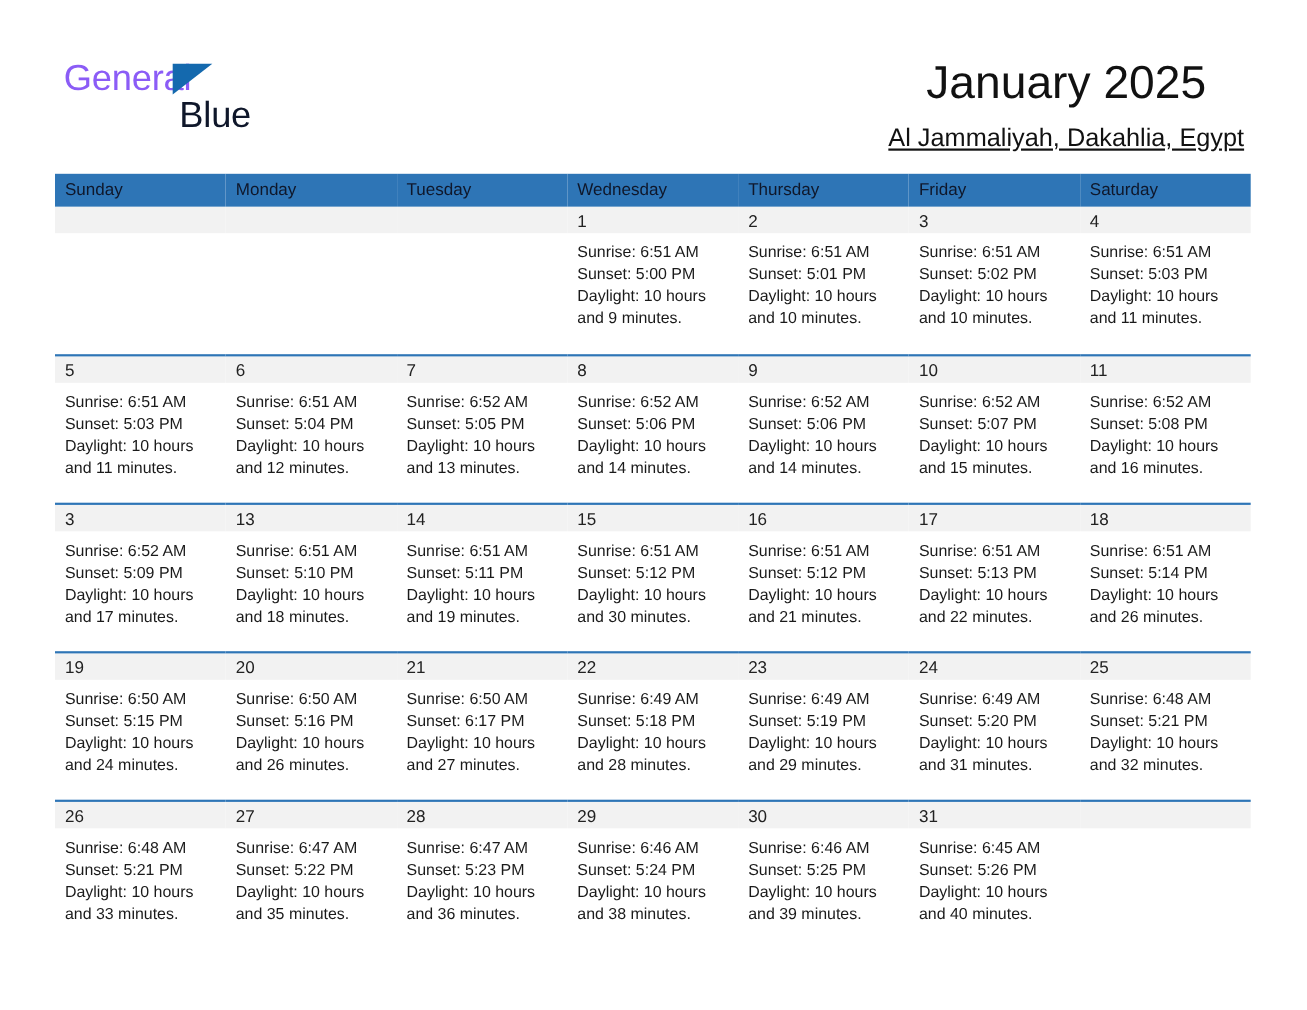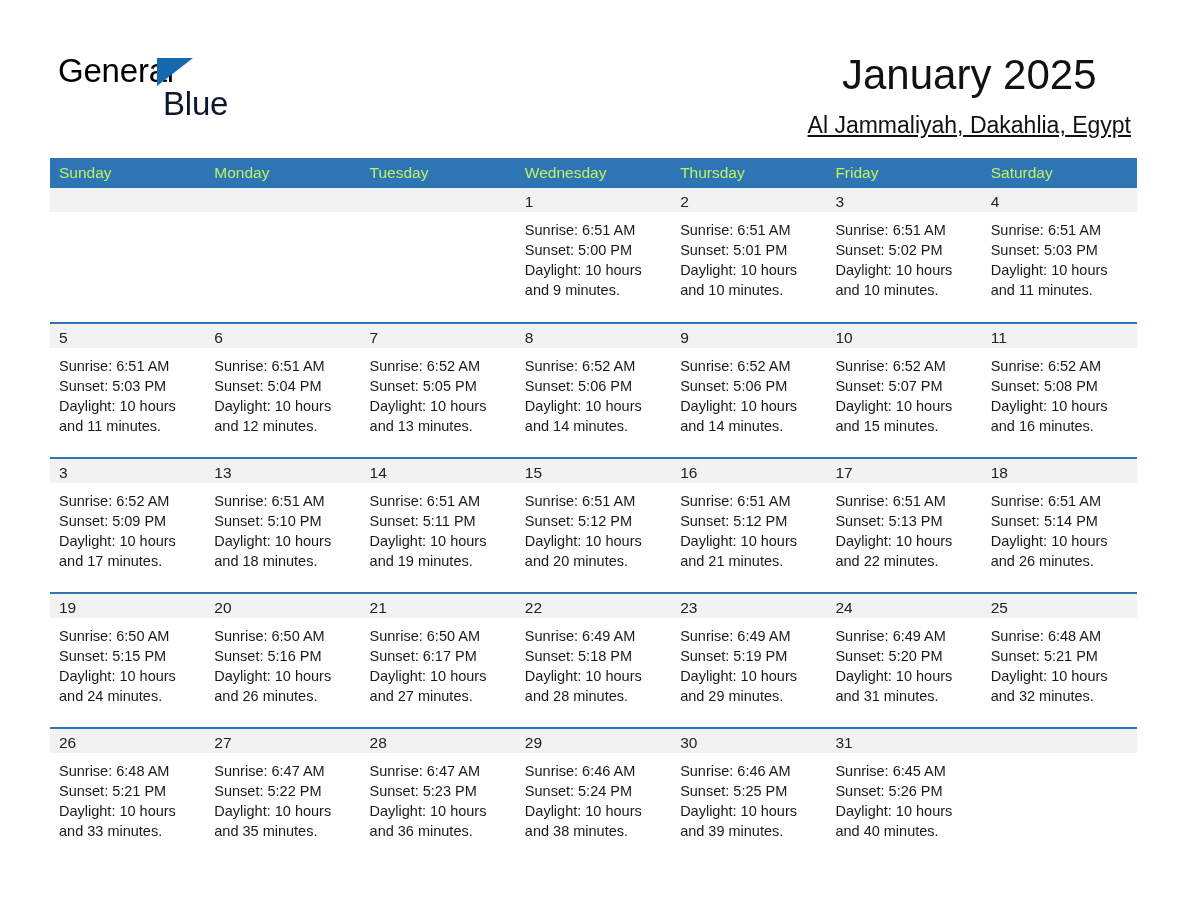--- a/index.html
+++ b/index.html
@@ -35,21 +35,21 @@
     top: 52px;
     width: 250px;
     height: 78px;
   }
   .brand-line1 {
     position: absolute;
     left: 0;
     top: 0;
     font-size: 33px;
     line-height: 38px;
-    color: #000000;
+    color: #8b5cf6;
     letter-spacing: -0.2px;
     white-space: nowrap;
   }
   .brand-tri {
     position: absolute;
     left: 99px;
     top: 6px;
     width: 0;
     height: 0;
     border-left: 36px solid #1469ae;
@@ -100,21 +100,21 @@
     table-layout: fixed;
   }
   .calendar th,
   .calendar td {
     padding: 0;
     margin: 0;
     vertical-align: top;
   }
   .dow-row th {
     background: #2e75b6;
-    color: #bef264;
+    color: #0f172a;
     font-weight: normal;
     font-size: 15.5px;
     line-height: 18px;
     text-align: left;
     height: 30px;
     padding: 6px 0 6px 9px;
     box-sizing: border-box;
   }
   .week-row td {
     border-top: 2px solid #2e75b6;
@@ -325,21 +325,21 @@
               <span class="ln">Daylight: 10 hours</span>
               <span class="ln">and 19 minutes.</span>
             </div>
           </td>
           <td class="">
             <div class="daynum">15</div>
             <div class="cell-body">
               <span class="ln">Sunrise: 6:51 AM</span>
               <span class="ln">Sunset: 5:12 PM</span>
               <span class="ln">Daylight: 10 hours</span>
-              <span class="ln">and 20 minutes.</span>
+              <span class="ln">and 30 minutes.</span>
             </div>
           </td>
           <td class="">
             <div class="daynum">16</div>
             <div class="cell-body">
               <span class="ln">Sunrise: 6:51 AM</span>
               <span class="ln">Sunset: 5:12 PM</span>
               <span class="ln">Daylight: 10 hours</span>
               <span class="ln">and 21 minutes.</span>
             </div>

